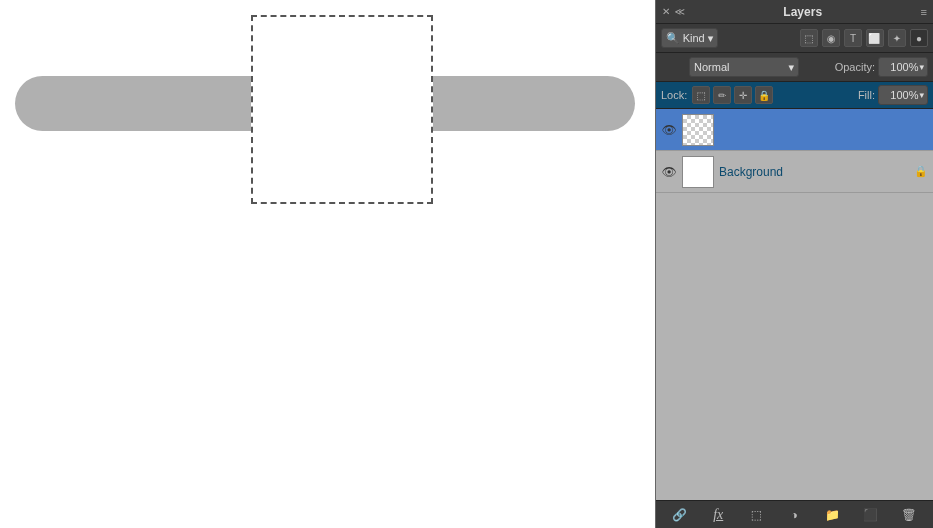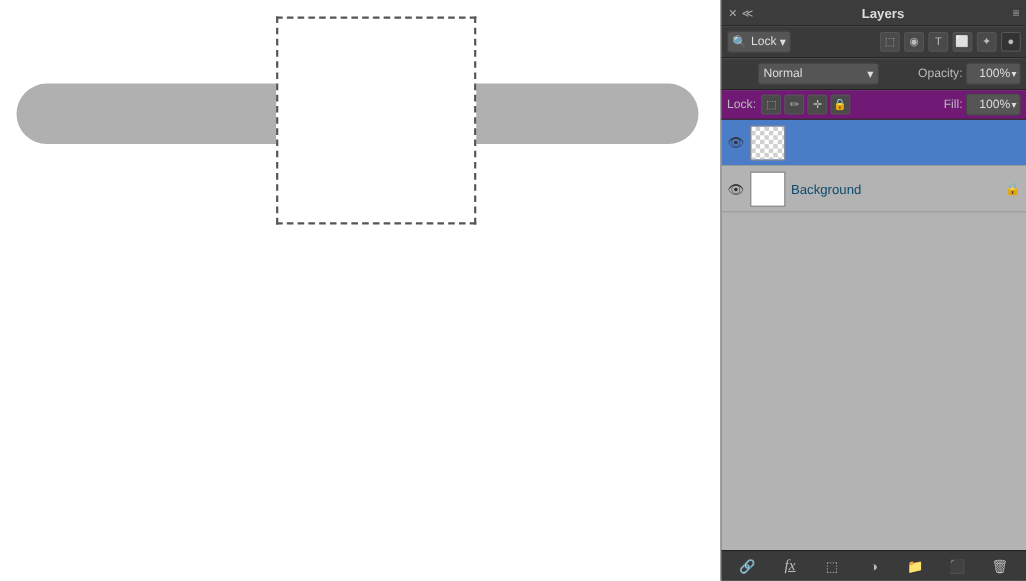--- a/index.html
+++ b/index.html
@@ -172,21 +172,21 @@
       height: 20px;
       text-align: right;
       padding-right: 3px;
       display: flex;
       align-items: center;
       justify-content: flex-end;
     }
 
     
     .lock-row {
-      background: #701a75;
+      background: #0c4a6e;
       padding: 3px 5px;
       display: flex;
       align-items: center;
       gap: 5px;
       border-bottom: 1px solid #222;
     }
 
     .lock-label {
       color: #bbb;
       font-size: 11px;
@@ -393,21 +393,21 @@
       <span class="panel-close-btn">✕</span>
       <span class="chevron-btn">≪</span>
     </div>
     <span class="panel-header-title">Layers</span>
     <span class="header-icon">≡</span>
   </div>
 
   <div class="filter-bar">
     <div class="kind-dropdown">
       <span style="font-size:11px;color:#aaa;">🔍</span>
-      <span>Lock</span>
+      <span>Kind</span>
       <span>▾</span>
     </div>
     <div class="filter-icons">
       <div class="filter-icon">⬚</div>
       <div class="filter-icon">◉</div>
       <div class="filter-icon">T</div>
       <div class="filter-icon">⬜</div>
       <div class="filter-icon">✦</div>
       <div class="filter-icon" style="background:#333;">●</div>
     </div>

